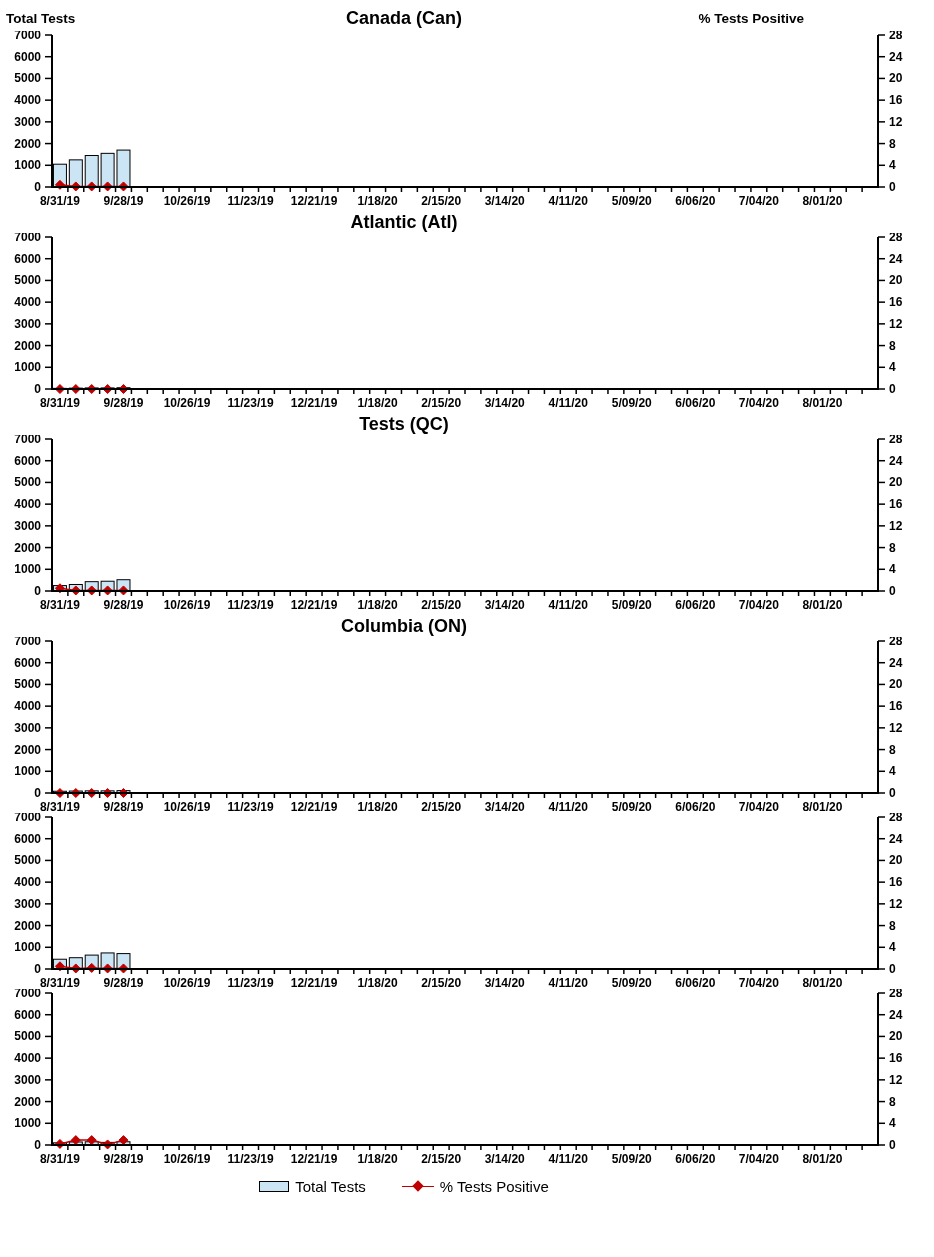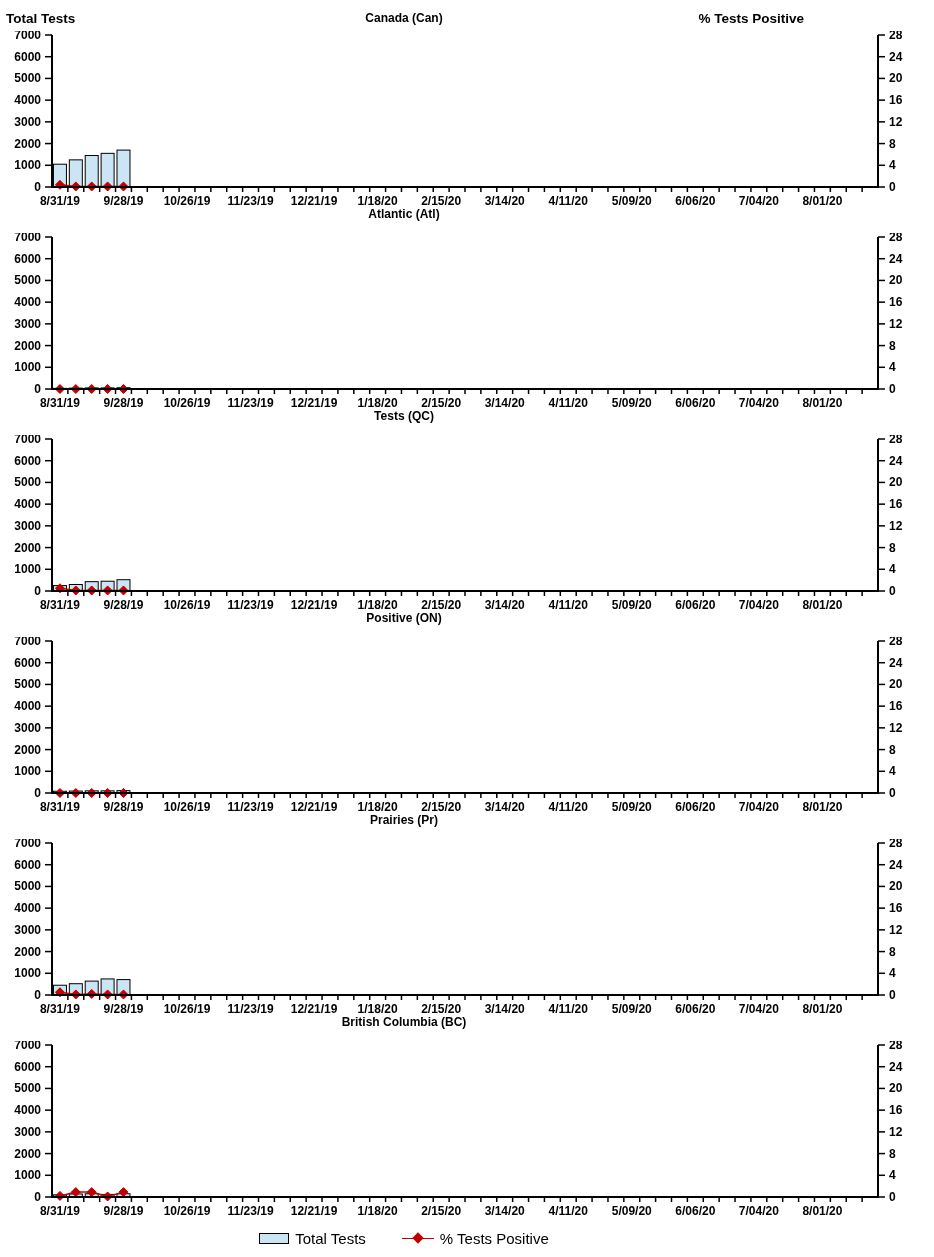--- a/index.html
+++ b/index.html
@@ -11,22 +11,22 @@
   }
   .page{width:808px;padding-top:5px;}
   .header-row{
     display:grid;
     grid-template-columns:170px 1fr 170px;
     align-items:center;
     height:26px;
   }
   .axis-title-left{font-size:13.5px;font-weight:bold;text-align:left;padding-left:6px;}
   .axis-title-right{font-size:13.5px;font-weight:bold;text-align:right;padding-right:4px;}
-  .chart-title{font-size:12px;font-weight:bold;text-align:center;}
-  .title-row{height:26px;display:flex;align-items:flex-start;justify-content:center;}
+  .chart-title{font-size:18px;font-weight:bold;text-align:center;}
+  .title-row{height:26px;display:flex;align-items:flex-end;justify-content:center;}
   svg.plot{display:block;}
   .legend{
     margin-top:6px;
     display:flex;
     justify-content:center;
     align-items:center;
     gap:36px;
     height:30px;
     font-size:15px;
   }
@@ -396,21 +396,21 @@
       <path d="M 71.32692307692308 155.45714285714286 L 75.82692307692308 150.95714285714286 L 80.32692307692308 155.45714285714286 L 75.82692307692308 159.95714285714286 Z" fill="#C00000" stroke="#C00000"></path>
       <path d="M 87.21153846153845 155.45714285714286 L 91.71153846153845 150.95714285714286 L 96.21153846153845 155.45714285714286 L 91.71153846153845 159.95714285714286 Z" fill="#C00000" stroke="#C00000"></path>
       <path d="M 103.09615384615384 155.45714285714286 L 107.59615384615384 150.95714285714286 L 112.09615384615384 155.45714285714286 L 107.59615384615384 159.95714285714286 Z" fill="#C00000" stroke="#C00000"></path>
       <path d="M 118.98076923076923 155.45714285714286 L 123.48076923076923 150.95714285714286 L 127.98076923076923 155.45714285714286 L 123.48076923076923 159.95714285714286 Z" fill="#C00000" stroke="#C00000"></path>
       <line x1="52" y1="4" x2="52" y2="156" stroke="#000000" stroke-width="2"></line>
       <line x1="878" y1="4" x2="878" y2="156" stroke="#000000" stroke-width="2"></line>
       <line x1="51" y1="156" x2="879" y2="156" stroke="#000000" stroke-width="2"></line>
     </svg>
 
   <div class="title-row">
-    <div class="chart-title">Positive (ON)</div>
+    <div class="chart-title">Columbia (ON)</div>
   </div>
   <svg class="plot" width="934" height="176">
       <line x1="45" y1="156" x2="52" y2="156" stroke="#000000" stroke-width="1.5"></line>
       <text x="41" y="160" text-anchor="end" font-size="12" font-weight="bold" font-family="&quot;Liberation Sans&quot;, sans-serif" fill="#000">0</text>
       <line x1="45" y1="134.28571428571428" x2="52" y2="134.28571428571428" stroke="#000000" stroke-width="1.5"></line>
       <text x="41" y="138.28571428571428" text-anchor="end" font-size="12" font-weight="bold" font-family="&quot;Liberation Sans&quot;, sans-serif" fill="#000">1000</text>
       <line x1="45" y1="112.57142857142858" x2="52" y2="112.57142857142858" stroke="#000000" stroke-width="1.5"></line>
       <text x="41" y="116.57142857142858" text-anchor="end" font-size="12" font-weight="bold" font-family="&quot;Liberation Sans&quot;, sans-serif" fill="#000">2000</text>
       <line x1="45" y1="90.85714285714286" x2="52" y2="90.85714285714286" stroke="#000000" stroke-width="1.5"></line>
       <text x="41" y="94.85714285714286" text-anchor="end" font-size="12" font-weight="bold" font-family="&quot;Liberation Sans&quot;, sans-serif" fill="#000">3000</text>
@@ -511,23 +511,20 @@
       <path d="M 55.44230769230769 156 L 59.94230769230769 151.5 L 64.4423076923077 156 L 59.94230769230769 160.5 Z" fill="#C00000" stroke="#C00000"></path>
       <path d="M 71.32692307692308 156 L 75.82692307692308 151.5 L 80.32692307692308 156 L 75.82692307692308 160.5 Z" fill="#C00000" stroke="#C00000"></path>
       <path d="M 87.21153846153845 156 L 91.71153846153845 151.5 L 96.21153846153845 156 L 91.71153846153845 160.5 Z" fill="#C00000" stroke="#C00000"></path>
       <path d="M 103.09615384615384 156 L 107.59615384615384 151.5 L 112.09615384615384 156 L 107.59615384615384 160.5 Z" fill="#C00000" stroke="#C00000"></path>
       <path d="M 118.98076923076923 156 L 123.48076923076923 151.5 L 127.98076923076923 156 L 123.48076923076923 160.5 Z" fill="#C00000" stroke="#C00000"></path>
       <line x1="52" y1="4" x2="52" y2="156" stroke="#000000" stroke-width="2"></line>
       <line x1="878" y1="4" x2="878" y2="156" stroke="#000000" stroke-width="2"></line>
       <line x1="51" y1="156" x2="879" y2="156" stroke="#000000" stroke-width="2"></line>
     </svg>
 
-  <div class="title-row">
-    <div class="chart-title">Prairies (Pr)</div>
-  </div>
   <svg class="plot" width="934" height="176">
       <line x1="45" y1="156" x2="52" y2="156" stroke="#000000" stroke-width="1.5"></line>
       <text x="41" y="160" text-anchor="end" font-size="12" font-weight="bold" font-family="&quot;Liberation Sans&quot;, sans-serif" fill="#000">0</text>
       <line x1="45" y1="134.28571428571428" x2="52" y2="134.28571428571428" stroke="#000000" stroke-width="1.5"></line>
       <text x="41" y="138.28571428571428" text-anchor="end" font-size="12" font-weight="bold" font-family="&quot;Liberation Sans&quot;, sans-serif" fill="#000">1000</text>
       <line x1="45" y1="112.57142857142858" x2="52" y2="112.57142857142858" stroke="#000000" stroke-width="1.5"></line>
       <text x="41" y="116.57142857142858" text-anchor="end" font-size="12" font-weight="bold" font-family="&quot;Liberation Sans&quot;, sans-serif" fill="#000">2000</text>
       <line x1="45" y1="90.85714285714286" x2="52" y2="90.85714285714286" stroke="#000000" stroke-width="1.5"></line>
       <text x="41" y="94.85714285714286" text-anchor="end" font-size="12" font-weight="bold" font-family="&quot;Liberation Sans&quot;, sans-serif" fill="#000">3000</text>
       <line x1="45" y1="69.14285714285715" x2="52" y2="69.14285714285715" stroke="#000000" stroke-width="1.5"></line>
@@ -627,23 +624,20 @@
       <path d="M 55.44230769230769 153.28571428571428 L 59.94230769230769 148.78571428571428 L 64.4423076923077 153.28571428571428 L 59.94230769230769 157.78571428571428 Z" fill="#C00000" stroke="#C00000"></path>
       <path d="M 71.32692307692308 155.45714285714286 L 75.82692307692308 150.95714285714286 L 80.32692307692308 155.45714285714286 L 75.82692307692308 159.95714285714286 Z" fill="#C00000" stroke="#C00000"></path>
       <path d="M 87.21153846153845 154.9142857142857 L 91.71153846153845 150.4142857142857 L 96.21153846153845 154.9142857142857 L 91.71153846153845 159.4142857142857 Z" fill="#C00000" stroke="#C00000"></path>
       <path d="M 103.09615384615384 155.45714285714286 L 107.59615384615384 150.95714285714286 L 112.09615384615384 155.45714285714286 L 107.59615384615384 159.95714285714286 Z" fill="#C00000" stroke="#C00000"></path>
       <path d="M 118.98076923076923 155.45714285714286 L 123.48076923076923 150.95714285714286 L 127.98076923076923 155.45714285714286 L 123.48076923076923 159.95714285714286 Z" fill="#C00000" stroke="#C00000"></path>
       <line x1="52" y1="4" x2="52" y2="156" stroke="#000000" stroke-width="2"></line>
       <line x1="878" y1="4" x2="878" y2="156" stroke="#000000" stroke-width="2"></line>
       <line x1="51" y1="156" x2="879" y2="156" stroke="#000000" stroke-width="2"></line>
     </svg>
 
-  <div class="title-row">
-    <div class="chart-title">British Columbia (BC)</div>
-  </div>
   <svg class="plot" width="934" height="176">
       <line x1="45" y1="156" x2="52" y2="156" stroke="#000000" stroke-width="1.5"></line>
       <text x="41" y="160" text-anchor="end" font-size="12" font-weight="bold" font-family="&quot;Liberation Sans&quot;, sans-serif" fill="#000">0</text>
       <line x1="45" y1="134.28571428571428" x2="52" y2="134.28571428571428" stroke="#000000" stroke-width="1.5"></line>
       <text x="41" y="138.28571428571428" text-anchor="end" font-size="12" font-weight="bold" font-family="&quot;Liberation Sans&quot;, sans-serif" fill="#000">1000</text>
       <line x1="45" y1="112.57142857142858" x2="52" y2="112.57142857142858" stroke="#000000" stroke-width="1.5"></line>
       <text x="41" y="116.57142857142858" text-anchor="end" font-size="12" font-weight="bold" font-family="&quot;Liberation Sans&quot;, sans-serif" fill="#000">2000</text>
       <line x1="45" y1="90.85714285714286" x2="52" y2="90.85714285714286" stroke="#000000" stroke-width="1.5"></line>
       <text x="41" y="94.85714285714286" text-anchor="end" font-size="12" font-weight="bold" font-family="&quot;Liberation Sans&quot;, sans-serif" fill="#000">3000</text>
       <line x1="45" y1="69.14285714285715" x2="52" y2="69.14285714285715" stroke="#000000" stroke-width="1.5"></line>

